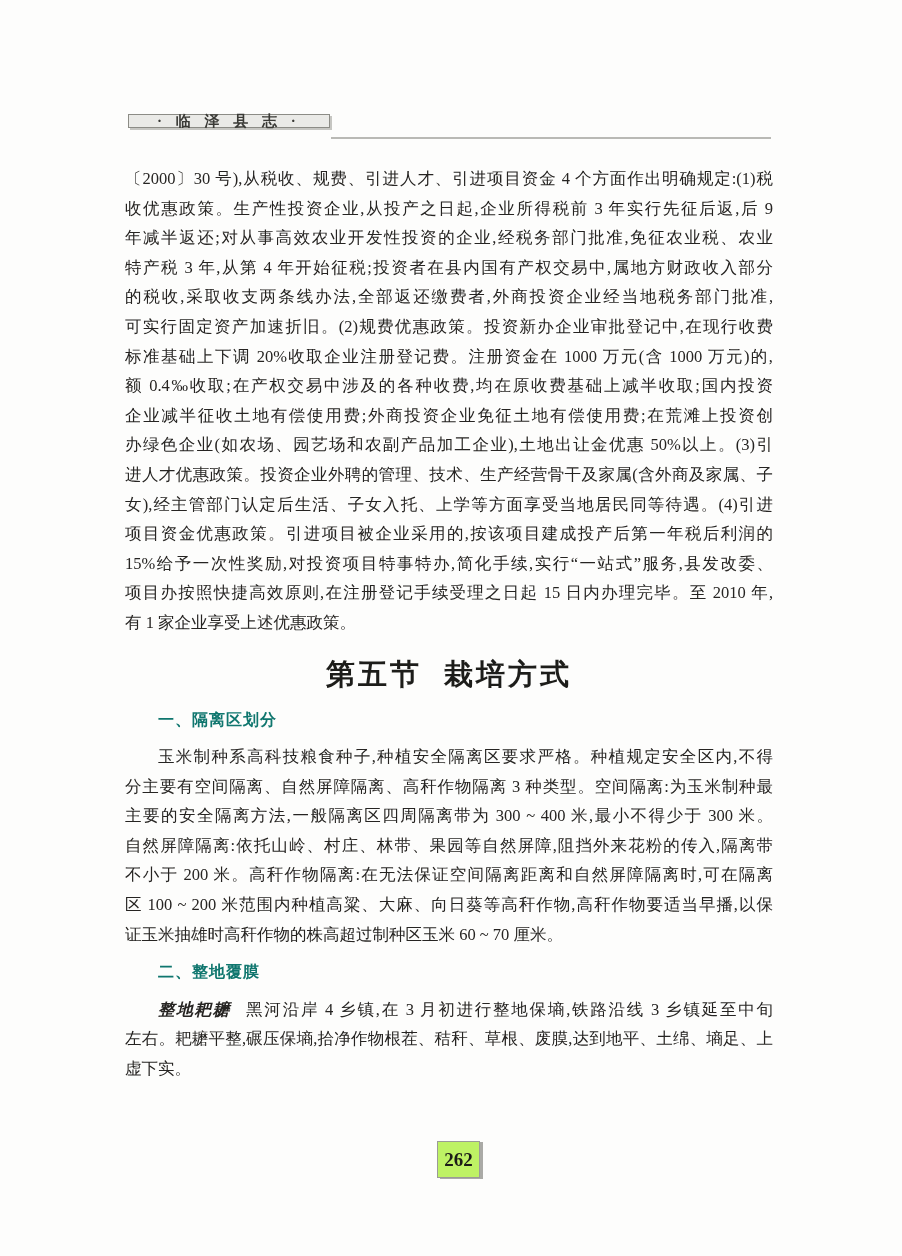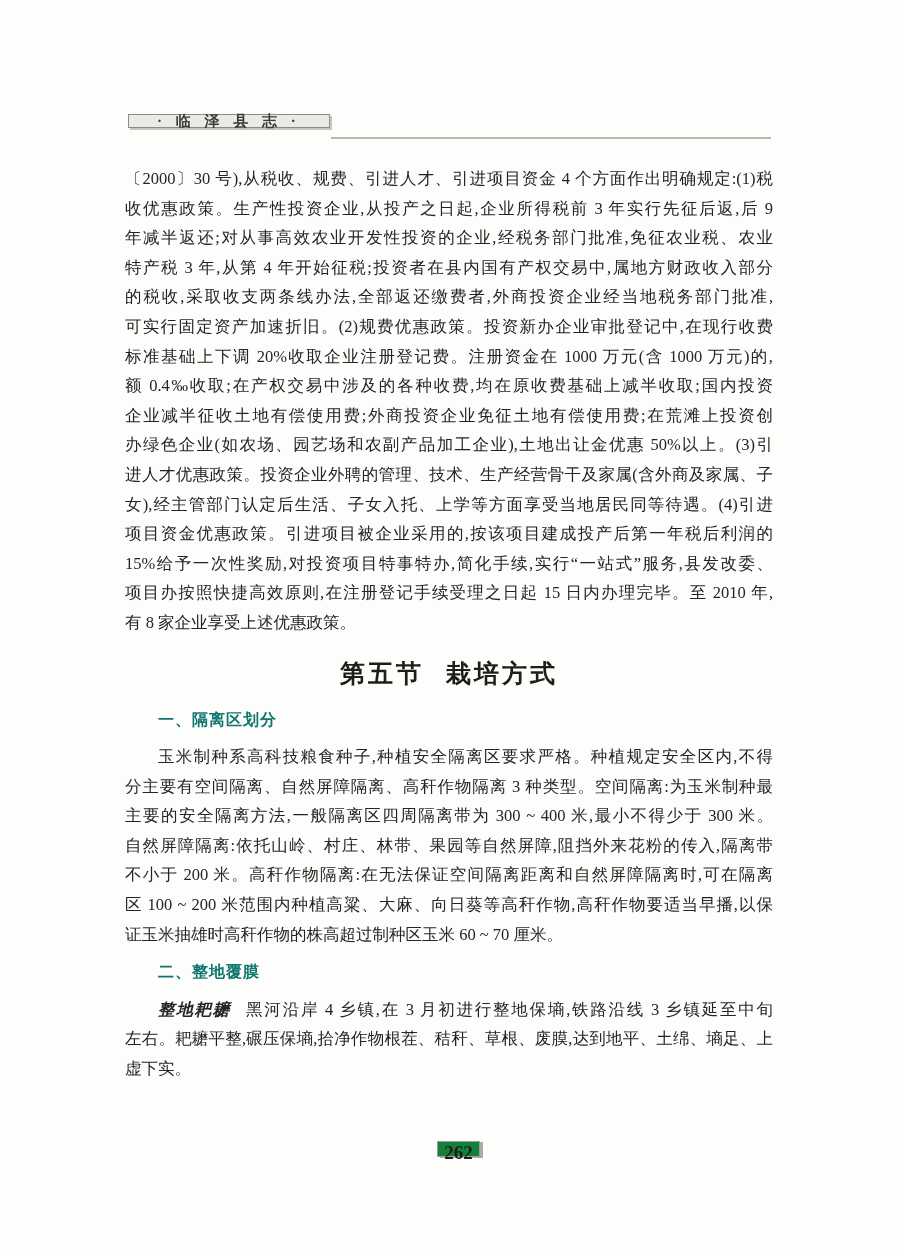--- a/index.html
+++ b/index.html
@@ -55,21 +55,21 @@
     text-align: justify;
     text-align-last: justify;
     white-space: normal;
   }
   .tline.end { text-align-last: left; }
   .ind { text-indent: 33px; margin-top: 8px; }
   
   .section-heading {
     margin: 17px 0 12px 0;
     line-height: 38px;
-    font-size: 25px;
+    font-size: 29px;
     font-weight: bold;
     color: #1d1d1a;
     text-align: center;
     text-align-last: center;
     letter-spacing: 3px;
   }
   .section-heading .section-label { margin-right: 22px; }
   
   .subheading {
     font-family: "Liberation Sans", sans-serif;
@@ -88,25 +88,26 @@
     font-style: italic;
     font-weight: 600;
     margin-right: 15px;
   }
   
   .page-badge {
     position: absolute;
     left: 437px;
     top: 1141px;
     width: 43px;
-    height: 16px;
-    background: #15803d;
+    height: 37px;
+    background: #bef264;
     border: 1px solid #9b9b97;
     box-shadow: 3px 1px 0 #aaaaa6;
     display: flex;
+    align-items: center;
     justify-content: center;
     box-sizing: border-box;
   }
   .page-number {
     font-size: 19px;
     font-weight: bold;
     color: #1c1c18;
   }
 </style>
 </head>
@@ -129,21 +130,21 @@
     <div class="tline">可实行固定资产加速折旧。(2)规费优惠政策。投资新办企业审批登记中,在现行收费</div>
     <div class="tline">标准基础上下调 20%收取企业注册登记费。注册资金在 1000 万元(含 1000 万元)的,</div>
     <div class="tline">额 0.4‰收取;在产权交易中涉及的各种收费,均在原收费基础上减半收取;国内投资</div>
     <div class="tline">企业减半征收土地有偿使用费;外商投资企业免征土地有偿使用费;在荒滩上投资创</div>
     <div class="tline">办绿色企业(如农场、园艺场和农副产品加工企业),土地出让金优惠 50%以上。(3)引</div>
     <div class="tline">进人才优惠政策。投资企业外聘的管理、技术、生产经营骨干及家属(含外商及家属、子</div>
     <div class="tline">女),经主管部门认定后生活、子女入托、上学等方面享受当地居民同等待遇。(4)引进</div>
     <div class="tline">项目资金优惠政策。引进项目被企业采用的,按该项目建成投产后第一年税后利润的</div>
     <div class="tline">15%给予一次性奖励,对投资项目特事特办,简化手续,实行“一站式”服务,县发改委、</div>
     <div class="tline">项目办按照快捷高效原则,在注册登记手续受理之日起 15 日内办理完毕。至 2010 年,</div>
-    <div class="tline end">有 8 家企业享受上述优惠政策。</div>
+    <div class="tline end">有 1 家企业享受上述优惠政策。</div>
 
     <div class="section-heading">
       <span class="section-label">第五节</span><span>栽培方式</span>
     </div>
 
     <div class="subheading">一、隔离区划分</div>
     <div class="tline ind">玉米制种系高科技粮食种子,种植安全隔离区要求严格。种植规定安全区内,不得</div>
     <div class="tline">分主要有空间隔离、自然屏障隔离、高秆作物隔离 3 种类型。空间隔离:为玉米制种最</div>
     <div class="tline">主要的安全隔离方法,一般隔离区四周隔离带为 300 ~ 400 米,最小不得少于 300 米。</div>
     <div class="tline">自然屏障隔离:依托山岭、村庄、林带、果园等自然屏障,阻挡外来花粉的传入,隔离带</div>

